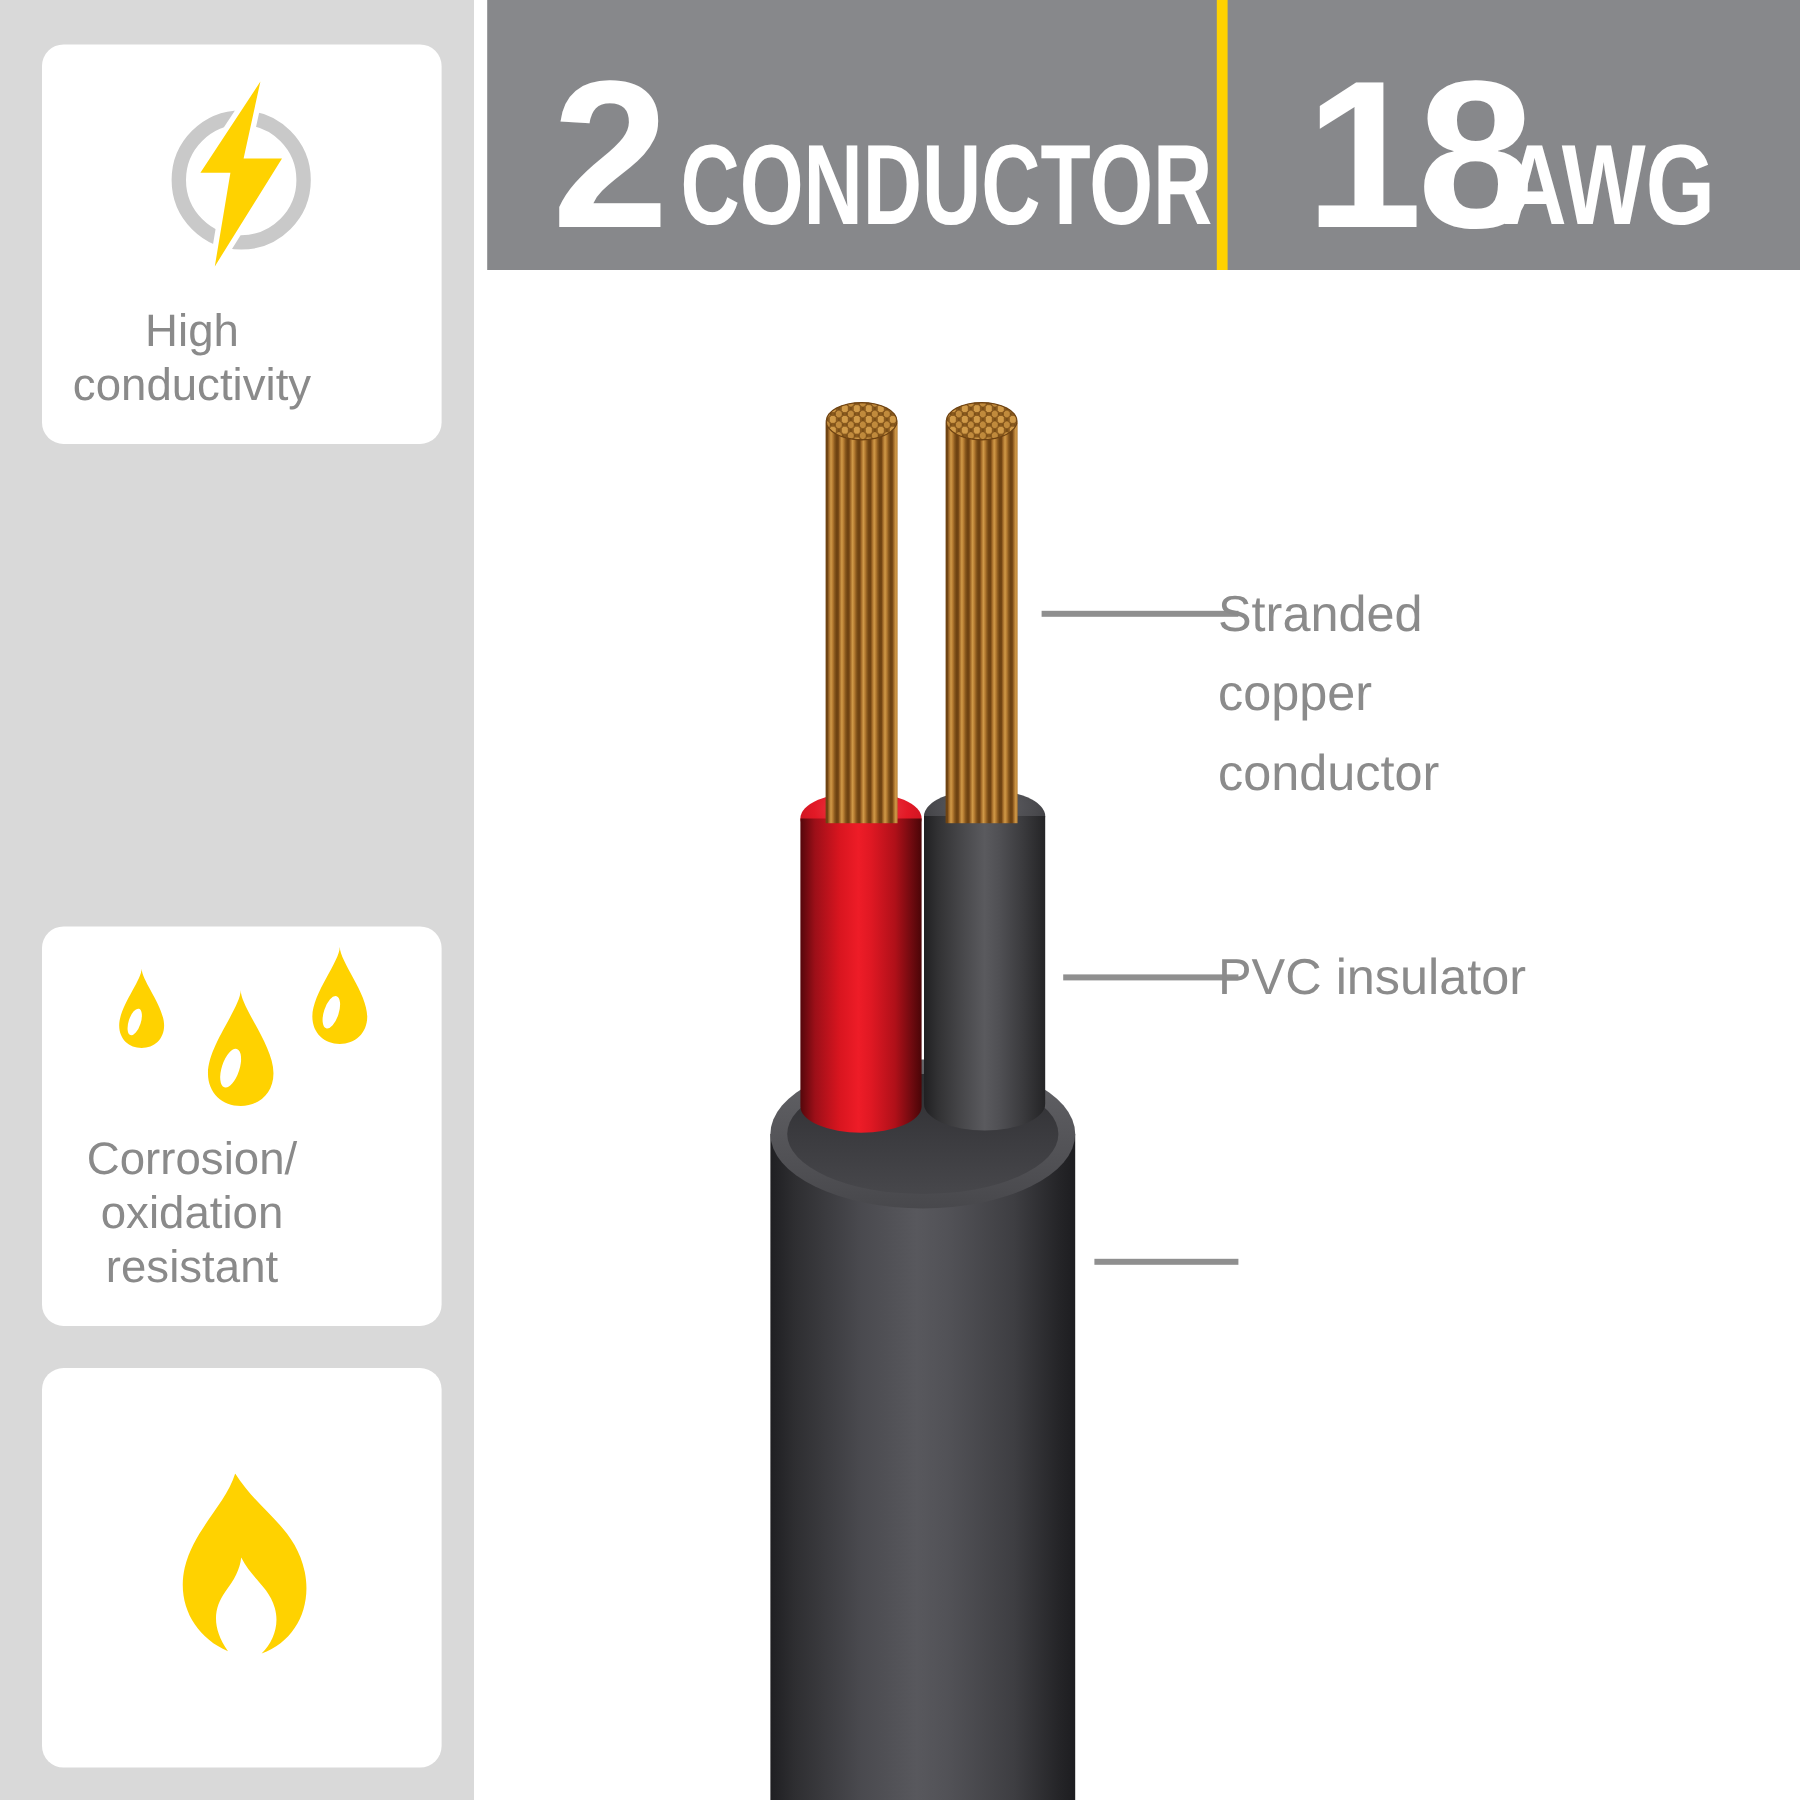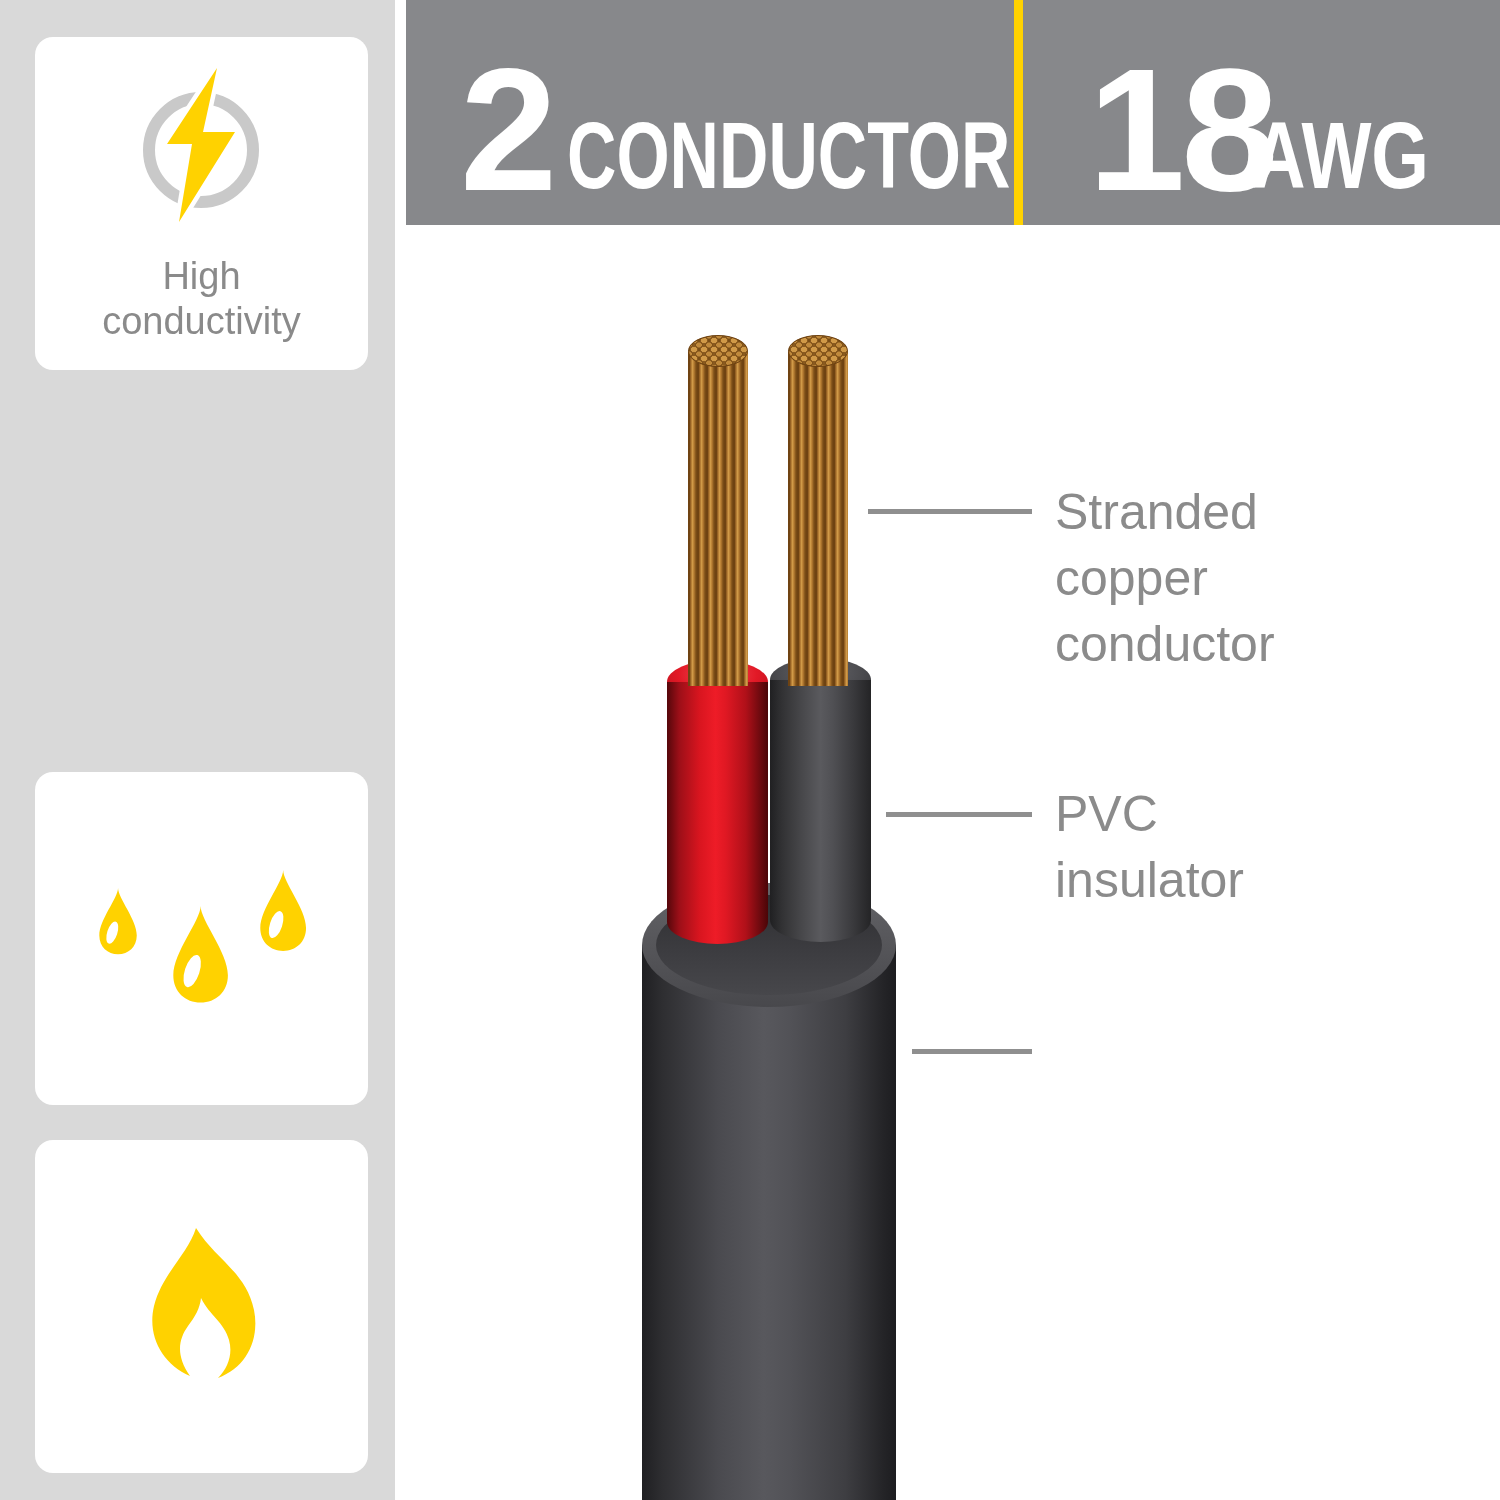--- a/index.html
+++ b/index.html
@@ -2,21 +2,21 @@
 <html><head>
 <meta charset="utf-8">
 <style>
   html,body{margin:0;padding:0;background:#ffffff;}
   .canvas{position:relative;width:1500px;height:1500px;background:#ffffff;overflow:hidden;
           font-family:"Liberation Sans",sans-serif;}
 
   
   .sidebar{position:absolute;left:0;top:0;width:395px;height:1500px;background:#d9d9d9;}
   .card{position:absolute;left:35px;width:333px;height:333px;background:#ffffff;border-radius:18px;
-        display:flex;flex-direction:column;align-items:center;}
+        display:flex;flex-direction:column;}
   .card1{top:37px;} .card2{top:405px;} .card3{top:772px;} .card4{top:1140px;}
   .icon-wrap{flex:1 1 auto;display:flex;align-items:center;justify-content:center;width:100%;}
   .feature-label{flex:0 0 auto;margin-bottom:26px;width:250px;text-align:center;
                  font-size:38px;line-height:45px;color:#8a8a8a;}
 
   
   .banner{position:absolute;left:406px;top:0;width:1094px;height:225px;background:#87888b;}
   .banner span{position:absolute;color:#ffffff;font-weight:700;line-height:1;white-space:nowrap;}
   .big-num{font-size:175px;letter-spacing:-4px;}
   .unit{font-size:95px;transform:scaleX(0.72);transform-origin:0 0;letter-spacing:0px;}
@@ -49,21 +49,21 @@
     background-image:
       radial-gradient(4.6px at 5px 4.5px,#d09a48 0 2.9px,#8a5a1e 2.9px 4.2px,transparent 4.3px),
       radial-gradient(4.6px at 5px 4.5px,#c08a3c 0 2.9px,#7a4e16 2.9px 4.2px,transparent 4.3px);
     background-size:10px 9px,10px 9px;background-position:0 0,5px 4.5px;}
 
   
   .callout-line{position:absolute;height:5px;background:#8f8f8f;}
   .line1{left:868px;top:509px;width:164px;}
   .line2{left:886px;top:812px;width:146px;}
   .line3{left:912px;top:1049px;width:120px;}
-  .callout-label{position:absolute;left:1055px;width:280px;font-size:50px;line-height:66px;color:#8b8b8b;}
+  .callout-label{position:absolute;left:1015px;width:280px;font-size:42px;line-height:66px;color:#8b8b8b;}
   .lab1{top:479px;} .lab2{top:781px;} .lab3{top:1018px;}
 </style>
 </head>
 <body>
 
 <div class="canvas">
 
   <aside class="sidebar">
 
     <div class="card card1">
@@ -84,20 +84,21 @@
             <g id="drop">
               <path d="M32 0 C32 14 6 44 6 66 C6 82 17.6 92 32 92 C46.4 92 58 82 58 66 C58 44 32 14 32 0 Z" fill="#ffd200"></path>
               <ellipse cx="24" cy="62" rx="7" ry="16" fill="#ffffff" transform="rotate(18 24 62)"></ellipse>
             </g>
           </defs>
           <use href="#drop" transform="translate(18,24) scale(0.72)"></use>
           <use href="#drop" transform="translate(90,42) scale(1.05)"></use>
           <use href="#drop" transform="translate(178,6) scale(0.88)"></use>
         </svg>
       </div>
+      <div class="feature-label">Corrosion/ oxidation resistant</div>
     </div>
 
     <div class="card card4">
       <div class="icon-wrap">
         <svg width="140" height="158" viewBox="0 0 140 158">
           <path d="M64 0 C56 26 30 46 22 78 C15 108 30 136 58 148
                    C44 128 46 112 56 98 C63 89 68 80 69 70
                    C78 88 92 94 97 112 C101 126 96 140 86 150
                    C114 140 128 112 122 82 C114 44 84 32 64 0 Z" fill="#ffd200"></path>
         </svg>

